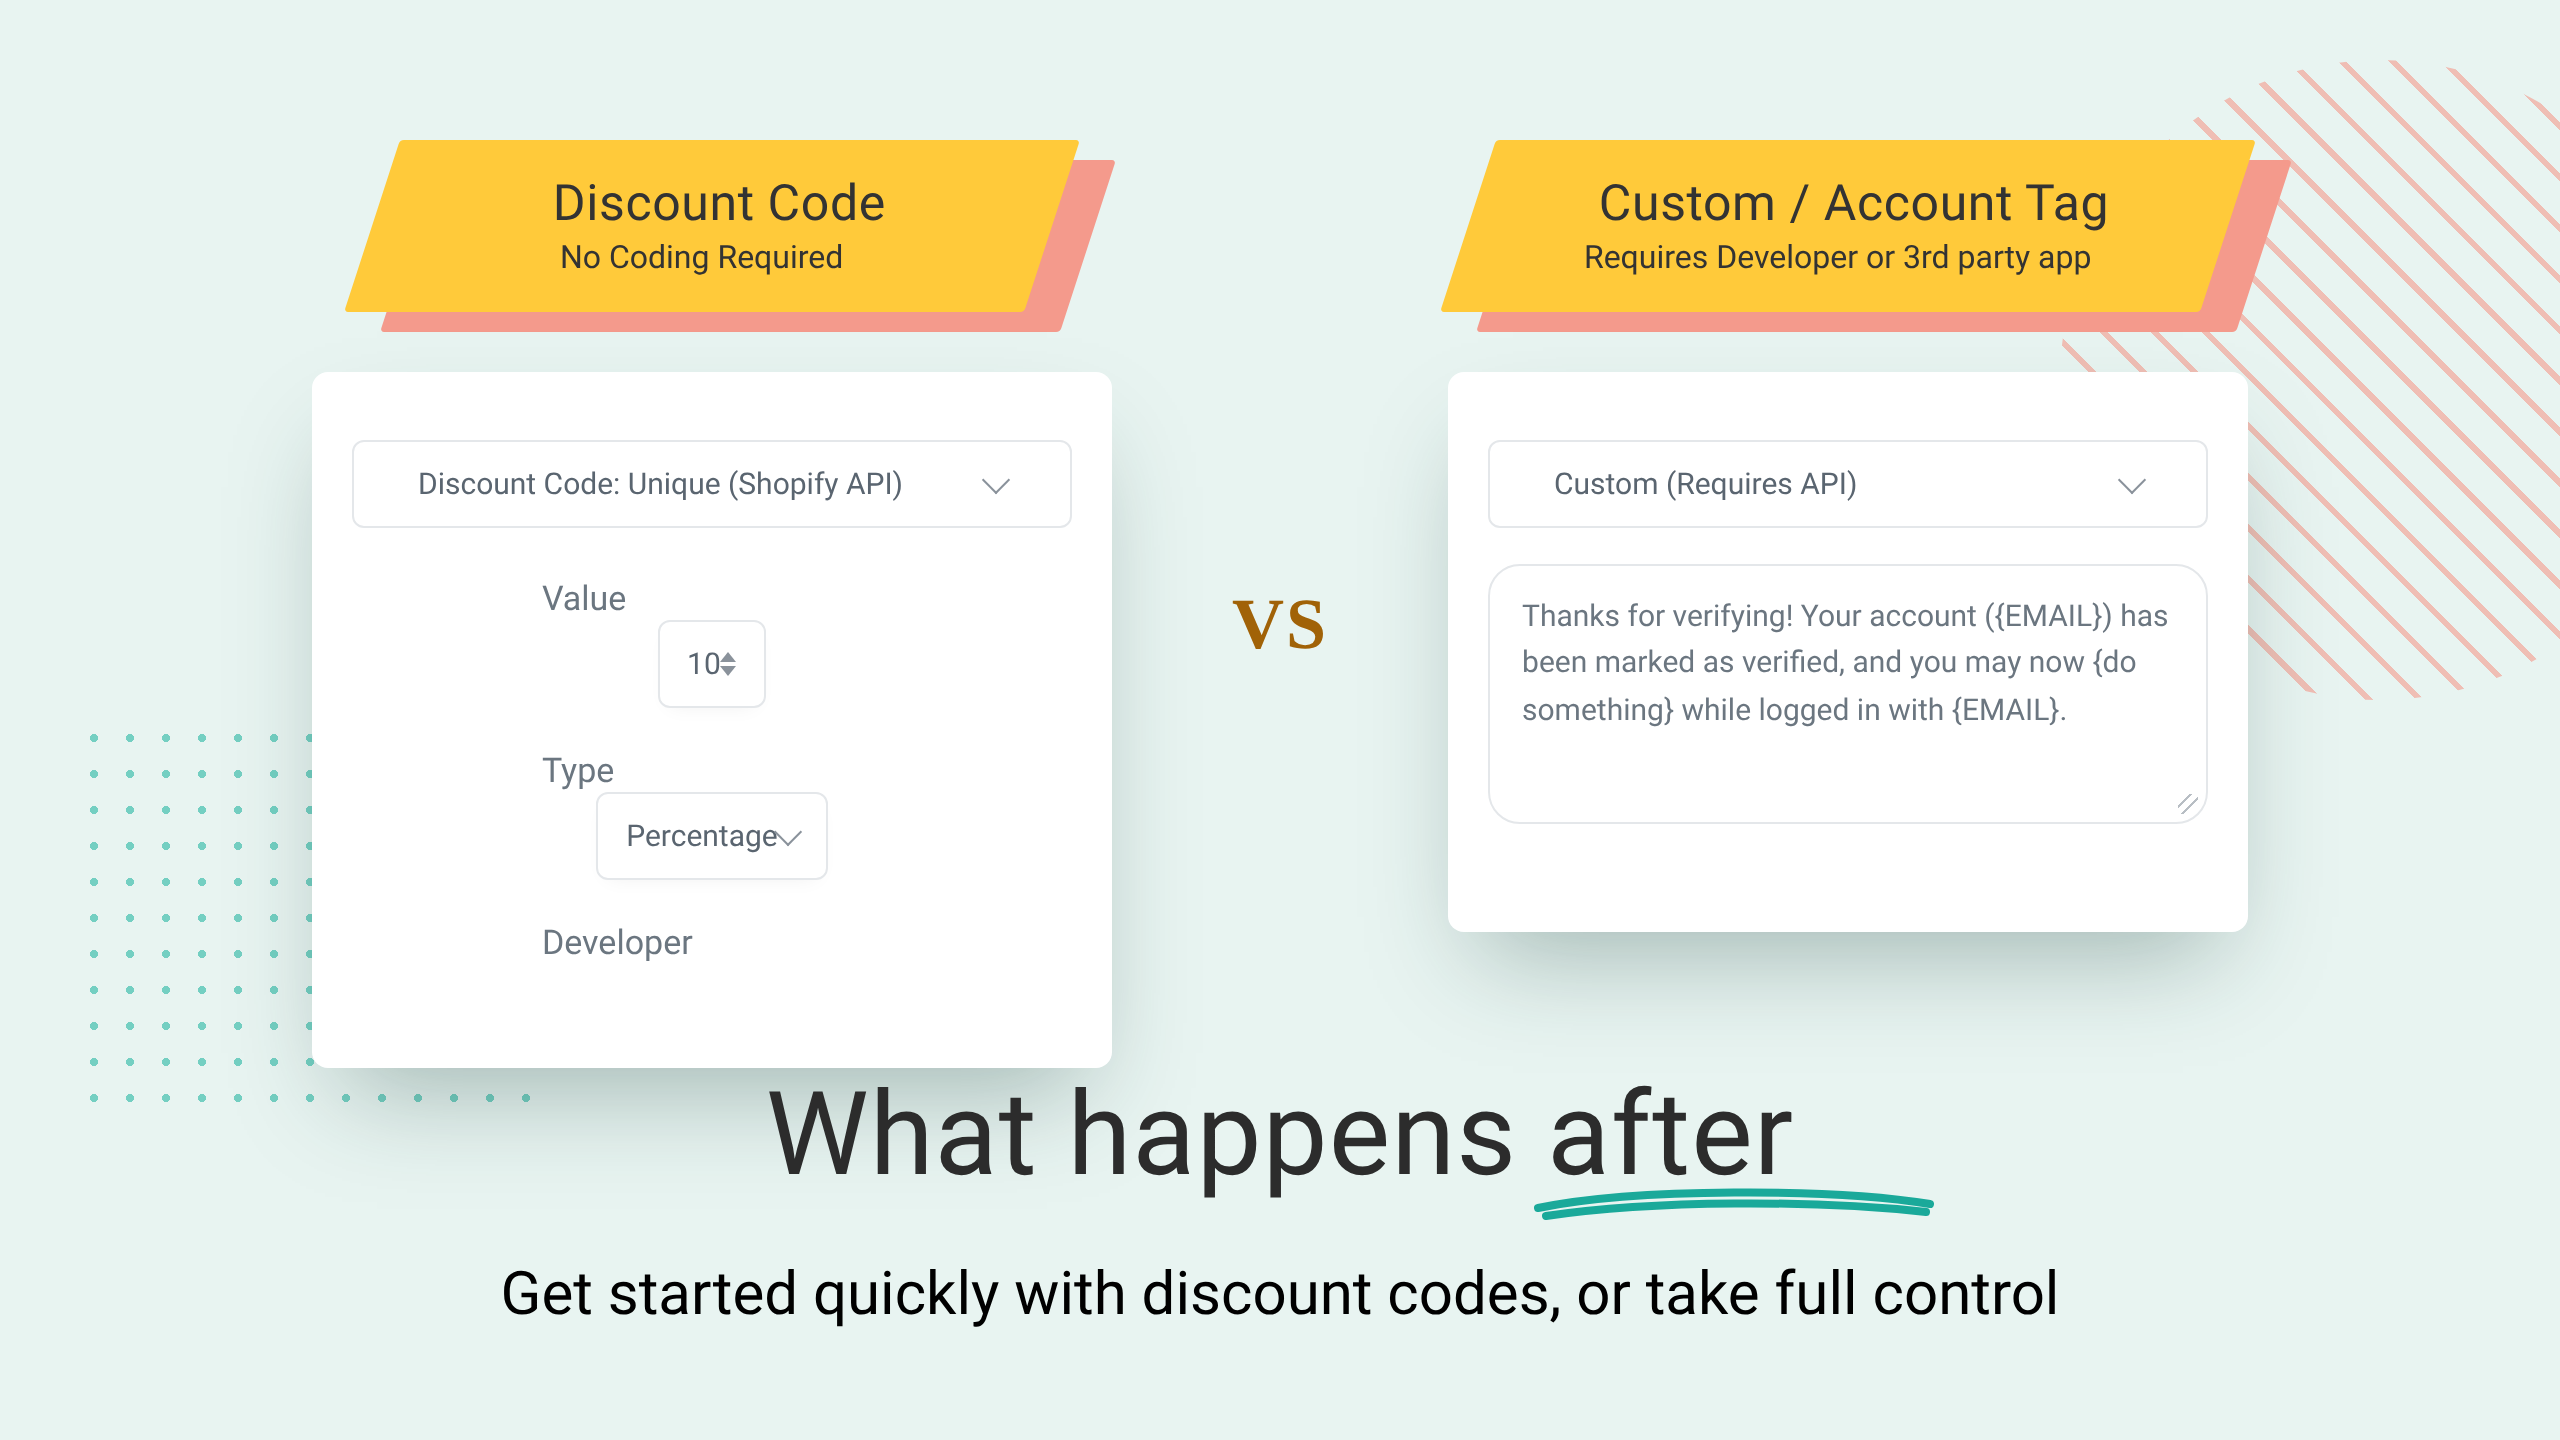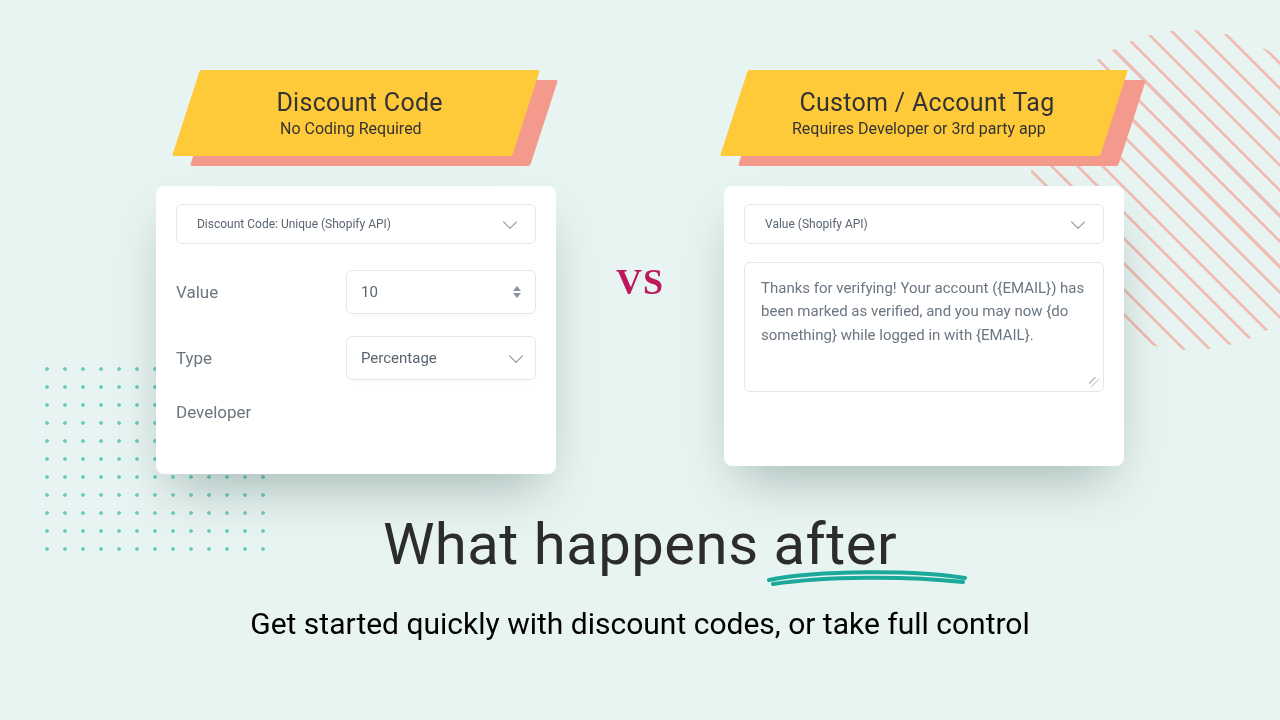--- a/index.html
+++ b/index.html
@@ -77,51 +77,53 @@
   .banner-fg > * { transform: skewX(18deg); text-align: center; }
   .banner-title { font-size: 25px; color: #333; font-weight: 400; letter-spacing: 0.3px; }
   .banner-sub   { font-size: 16px; color: #333; margin-top: 2px; }
 
   .vs {
     align-self: center;
     margin-top: 20px;
     font-family: "Comic Sans MS", "Marker Felt", cursive;
     font-size: 36px;
     font-weight: 700;
-    color: #be185d;
+    color: #a16207;
     letter-spacing: 1px;
   }
 
   .card {
     background: #fff;
     border-radius: 8px;
     padding: 18px 20px 30px;
     box-shadow: 0 25px 50px -15px rgba(30, 65, 60, 0.35);
     min-height: 280px;
     position: relative;
   }
 
   .select {
     border: 1px solid #e4e7ea;
     border-radius: 6px;
-    padding: 12px 20px;
-    font-size: 12px;
+    padding: 12px 32px;
+    font-size: 15px;
     color: #5a6570;
     display: flex;
     align-items: center;
     justify-content: space-between;
     cursor: pointer;
     background: #fff;
+    margin-top: 16px;
   }
   .select + .form-row { margin-top: 26px; }
 
   .form-row {
     display: flex;
     align-items: center;
     margin-bottom: 22px;
+    flex-direction: column;
   }
   .form-label {
     width: 170px;
     font-size: 17px;
     color: #6b7680;
   }
   .form-control {
     flex: 1;
     border: 1px solid #e4e7ea;
     border-radius: 6px;
@@ -142,21 +144,21 @@
     transform: rotate(45deg);
     margin-top: -4px;
   }
   .stepper { display:flex; flex-direction:column; gap:2px; }
   .stepper .tri { width:0;height:0;border-left:4px solid transparent;border-right:4px solid transparent; }
   .stepper .up   { border-bottom:5px solid #8a929b; }
   .stepper .down { border-top:5px solid #8a929b; }
 
   .textarea {
     border: 1px solid #e4e7ea;
-    border-radius: 6px;
+    border-radius: 16px;
     padding: 14px 16px;
     font-size: 15px;
     color: #6b7680;
     line-height: 1.55;
     min-height: 130px;
     margin-top: 18px;
     position: relative;
     background:#fff;
   }
   .textarea::after{
@@ -171,20 +173,21 @@
     position: absolute;
     top: 510px;
     left: 0; right: 0;
     text-align: center;
   }
   .headline h1 {
     font-size: 58px;
     font-weight: 400;
     color: #2c2c2c;
     letter-spacing: 0.5px;
+    margin-top: 24px;
   }
   .underline-wrap { position: relative; display: inline-block; }
   .underline-scribble {
     position: absolute;
     left: -6px; right: -30px; bottom: -10px;
     height: 22px;
   }
   .subhead {
     margin-top: 28px;
     font-size: 30px;
@@ -246,21 +249,21 @@
     <div class="banner-wrap" style="width:380px">
       <div class="banner-bg"></div>
       <div class="banner-fg">
         <div class="banner-title">Custom / Account Tag</div>
         <div class="banner-sub">Requires Developer or 3rd party app</div>
       </div>
     </div>
 
     <div class="card">
       <div class="select">
-        <span>Value (Shopify API)</span>
+        <span>Custom (Requires API)</span>
         <span class="chev"></span>
       </div>
 
       <div class="textarea">Thanks for verifying! Your account ({EMAIL}) has been marked as verified, and you may now {do something} while logged in with {EMAIL}.</div>
     </div>
   </div>
 
 </div>
 
 <div class="headline">

